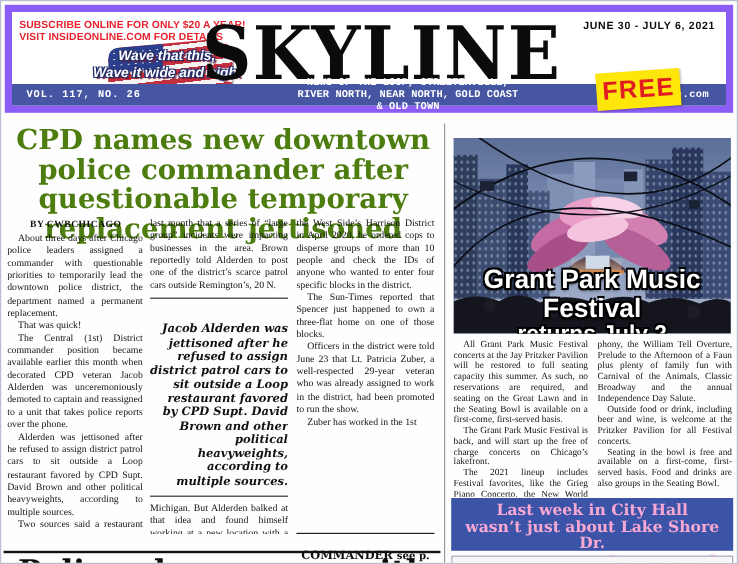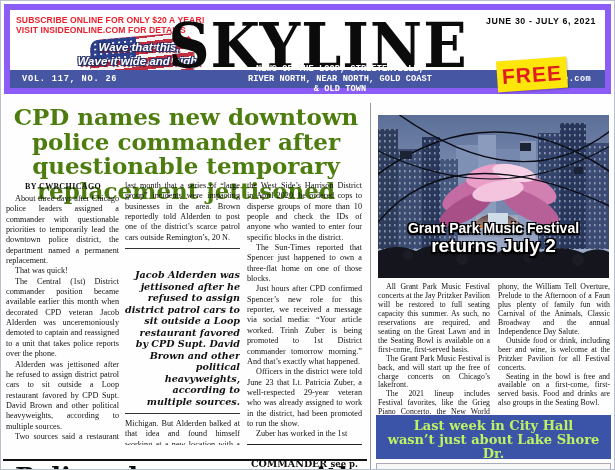--- a/index.html
+++ b/index.html
@@ -63,30 +63,30 @@
   .bottom-headline{position:absolute;left:0;top:461px;width:370px;text-align:center;
     font-family:"DejaVu Serif","Liberation Serif",serif;font-weight:bold;font-size:26px;color:#0d0d0d;}
   .vdivider{position:absolute;left:369px;top:102px;width:1px;height:366px;background:#9a9a9a;}
 
   
   .photo{position:absolute;left:377px;top:114px;width:231px;height:163px;overflow:hidden;background:#64779e;}
   .photo svg{display:block;}
   .photo-title{position:absolute;left:0;top:106px;width:100%;text-align:center;color:#fff;
     font-family:"Liberation Sans",sans-serif;font-weight:bold;line-height:1.1;
     text-shadow:-1.5px -1.5px 0 #000,1.5px -1.5px 0 #000,-1.5px 1.5px 0 #000,1.5px 1.5px 0 #000,0 2px 3px #000;}
-  .photo-title .pt1{font-size:14px;}
+  .photo-title .pt1{font-size:22px;}
   .photo-title .pt2{font-size:19px;}
   .fcol{position:absolute;font-size:7.8px;line-height:8.95px;text-align:justify;overflow:hidden;}
   .fcol p{text-indent:8px;}
   .fcol1{left:377px;top:282px;width:112px;height:131px;}
   .fcol2{left:497px;top:282px;width:112px;height:131px;}
 
   
   .teaser{position:absolute;left:375px;top:414px;width:235px;height:44px;background:var(--teaser-blue);
-    color:#bef264;text-align:center;font-family:"DejaVu Serif",serif;font-weight:bold;padding-top:4px;cursor:pointer;}
+    color:#f9a8d4;text-align:center;font-family:"DejaVu Serif",serif;font-weight:bold;padding-top:4px;cursor:pointer;}
   .teaser .t1,.teaser .t2{font-size:13px;line-height:14px;}
   .teaser .t3{font-size:10.5px;font-style:italic;text-align:right;padding-right:14px;line-height:13px;}
   .partial-box{position:absolute;left:375px;top:462px;width:235px;height:12px;border:1px solid #aab;background:#f7f7f7;}
 </style>
 </head>
 <body>
 
 <div class="page">
 
   <div class="banner">
@@ -140,21 +140,20 @@
       </div>
     <div class="pull-quote">Jacob Alderden was jettisoned after he refused to assign district patrol cars to sit outside a Loop restaurant favored by CPD Supt. David Brown and other political heavyweights, according to multiple sources.</div>
     <div class="cont">
         <p>Michigan. But Alderden balked at that idea and found himself working at a new location with a lower rank.</p>
       </div>
   </div>
 
   <div class="col col3 cont">
       <p>the West Side’s Harrison District in April 2020, he ordered cops to disperse groups of more than 10 people and check the IDs of anyone who wanted to enter four specific blocks in the district.</p>
       <p>The Sun-Times reported that Spencer just happened to own a three-flat home on one of those blocks.</p>
-      <p>Just hours after CPD confirmed Spencer’s new role for this reporter, we received a message via social media: “Your article worked. Trinh Zuber is being promoted to 1st District commander tomorrow morning.” And that’s exactly what happened.</p>
       <p>Officers in the district were told June 23 that Lt. Patricia Zuber, a well-respected 29-year veteran who was already assigned to work in the district, had been promoted to run the show.</p>
       <p>Zuber has worked in the 1st</p>
     </div>
 
   <div class="jump"><span class="jump-word">COMMANDER</span>
     <span class="jump-rest">see p. 12</span>
   </div>
 
   <div class="bottom-rule"></div>
   <div class="bottom-headline">Police charge man with Kimchi murder</div>

